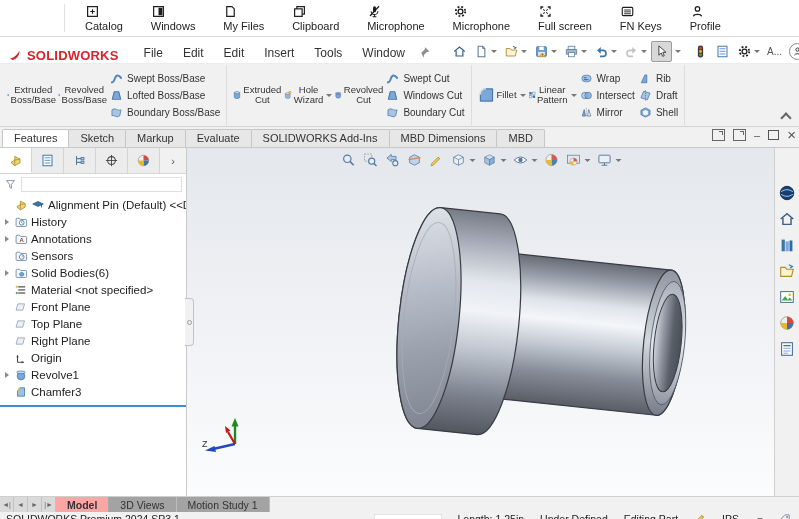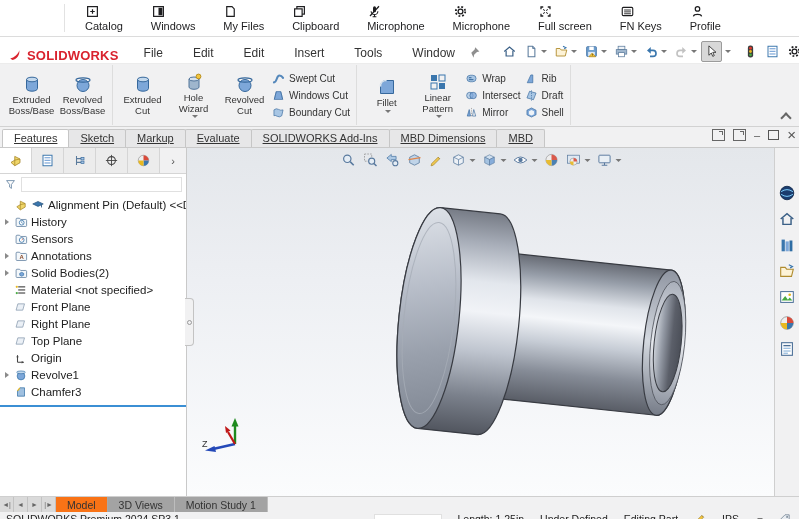--- a/index.html
+++ b/index.html
@@ -12,47 +12,47 @@
   .osbar{height:36px;background:#fff;border-bottom:1px solid #dcdcdc;display:flex;align-items:center;}
   .osbar .lsep{width:1px;height:28px;background:#e2e2e2;margin-left:64px;}
   .os-items{flex:1;display:flex;justify-content:space-around;padding:0 64px 0 6px;}
   .ositem{display:flex;flex-direction:column;align-items:flex-start;gap:1px;font-size:11px;color:#1d1d1f;cursor:default;}
   .ositem svg{width:15px;height:15px;}
 
   
   .menubar{height:26px;background:#fff;display:flex;align-items:flex-end;border-bottom:1px solid #ececec;}
   .brand{display:flex;align-items:center;gap:4px;padding:0 16px 0 8px;}
   .brand-txt{font-size:13px;font-weight:700;color:#d9232e;letter-spacing:.2px;}
-  .menus{display:flex;gap:12px;font-size:12px;color:#333;}
+  .menus{display:flex;gap:2px;font-size:12px;color:#333;}
   .menu{padding:3px 9px;border-radius:2px;}
   .mtools{display:flex;align-items:center;gap:1px;margin-left:14px;}
   .mbtn{display:flex;align-items:center;padding:2px 2px;border:1px solid transparent;border-radius:2px;}
   .mbtn svg{width:15px;height:15px;}
   .mbtn.pressed{background:#d8d8d8;border-color:#9b9b9b;}
   .ddc{width:0;height:0;border-left:3px solid transparent;border-right:3px solid transparent;border-top:3px solid #777;margin-left:2px;}
   .more-lbl{font-size:10px;color:#555;padding:0 3px;}
   .g-min::before{content:"–";} .g-close::before{content:"×";font-size:15px;}
   .g-box{width:9px;height:8px;border:1px solid #555;}
   .g-user{width:15px;height:15px;border:1px solid #888;border-radius:50%;display:flex;align-items:center;justify-content:center;}
 
   
   .ribbon{height:60px;background:#f1f1f2;border-bottom:1px solid #d2d2d2;display:flex;align-items:stretch;padding:1px 2px;position:relative;}
   .rgroup{display:flex;align-items:center;padding:0 4px;}
   .rgroup+.rgroup{border-left:1px solid #dddddd;}
-  .bigbtn{width:49px;display:flex;flex-direction:column;align-items:center;gap:1px;font-size:9.5px;line-height:1.1;text-align:center;color:#333;padding:2px 0;border:1px solid transparent;border-radius:2px;}
+  .bigbtn{width:49px;display:flex;flex-direction:row;align-items:center;gap:1px;font-size:9.5px;line-height:1.1;text-align:center;color:#333;padding:2px 0;border:1px solid transparent;border-radius:2px;}
   .bigbtn svg{width:20px;height:20px;}
   .stack{display:flex;flex-direction:column;justify-content:center;gap:4px;padding:0 2px;}
   .sbtn{display:flex;align-items:center;gap:4px;font-size:10px;color:#333;white-space:nowrap;}
   .sbtn svg{width:13px;height:13px;flex:none;}
   .rcaret{position:absolute;right:10px;bottom:6px;width:8px;height:8px;}
   .rcaret::before{content:"";position:absolute;left:1px;top:2px;width:6px;height:6px;border-left:2px solid #666;border-top:2px solid #666;transform:rotate(45deg);}
 
   
   .tabrow{height:20px;background:#f1f1f2;display:flex;align-items:flex-end;padding-left:2px;position:relative;border-bottom:1px solid #c9c9c9;}
-  .dtab{font-size:11px;color:#333;padding:2px 11px 3px;border:1px solid #c6c6c6;border-bottom:none;background:#e7e7e8;margin-right:-1px;border-radius:2px 2px 0 0;text-decoration:underline;}
+  .dtab{font-size:11px;color:#333;padding:2px 11px 3px;border:1px solid #c6c6c6;border-bottom:none;background:#e7e7e8;margin-right:-1px;border-radius:2px 2px 0 0;}
   .dtab.active{background:#fff;position:relative;z-index:2;}
   .docctl{position:absolute;right:3px;top:2px;display:flex;align-items:center;gap:8px;}
   .docctl .dicon{width:11px;height:10px;border:1px solid #666;position:relative;}
   .docctl .dicon::after{content:"";position:absolute;right:1px;top:1px;width:3px;height:3px;border-right:1px solid #666;border-top:1px solid #666;}
   .docctl .t{color:#555;font-size:11px;line-height:10px;}
 
   
   .main{display:flex;height:348px;}
 
   
@@ -83,21 +83,21 @@
   .triad{position:absolute;left:14px;bottom:26px;}
 
   
   .taskpane{width:24px;background:#f1f1f2;border-left:1px solid #cfcfcf;display:flex;flex-direction:column;align-items:center;padding-top:36px;gap:8px;flex:none;}
   .tpbtn svg{width:18px;height:18px;}
 
   
   .bottomtabs{height:15px;background:#f1f1f2;border-top:1px solid #cfcfcf;display:flex;align-items:stretch;font-size:10.5px;}
   .navbtn{width:13px;display:flex;align-items:center;justify-content:center;background:#dadada;border-right:1px solid #c2c2c2;color:#666;font-size:7px;}
   .btab{padding:0 11px;display:flex;align-items:center;background:#a3a3a3;border-right:1px solid #bdbdbd;color:#333;}
-  .btab.active{background:#f97316;font-weight:400;border-right:1px solid #a8a8a8;}
+  .btab.active{background:#fca5a5;font-weight:700;border-right:1px solid #a8a8a8;}
 
   
   .statusbar{height:14px;background:#f1f1f2;display:flex;align-items:center;font-size:10.5px;color:#222;padding:0 6px;}
   .sb-left{flex:1;}
   .sb-right{display:flex;align-items:center;gap:16px;margin-right:2px;}
   .sb-msg{width:66px;height:9px;background:#fff;border:1px solid #e0e0e0;}
   .sb-right svg{width:12px;height:12px;}
 </style>
 </head>
 <body>
@@ -573,20 +573,40 @@
           <use href="#sy-cyl"></use>
         </svg>
         <span>Extruded Boss/Base</span>
       </div>
     <div class="bigbtn">
         <svg>
           <use href="#sy-rev"></use>
         </svg>
         <span>Revolved Boss/Base</span>
       </div>
+    <div class="stack">
+      <div class="sbtn">
+          <svg>
+            <use href="#sy-swept"></use>
+          </svg>
+          <span>Swept Boss/Base</span>
+        </div>
+      <div class="sbtn">
+          <svg>
+            <use href="#sy-loft"></use>
+          </svg>
+          <span>Lofted Boss/Base</span>
+        </div>
+      <div class="sbtn">
+          <svg>
+            <use href="#sy-bound"></use>
+          </svg>
+          <span>Boundary Boss/Base</span>
+        </div>
+    </div>
   </div>
   <div class="rgroup">
     <div class="bigbtn">
         <svg>
           <use href="#sy-cyl"></use>
         </svg>
         <span>Extruded Cut</span>
       </div>
     <div class="bigbtn">
         <svg>
@@ -752,71 +772,71 @@
       <div class="trow">
         <span class="tw">
             <i class="xarrow"></i>
           </span>
         <svg>
             <use href="#sy-fol-clock"></use>
           </svg>
         <span>History</span>
       </div>
       <div class="trow">
-        <span class="tw"></span>
-        <svg>
-            <use href="#sy-fol-gauge"></use>
-          </svg>
-        <span>Sensors</span>
-      </div>
-      <div class="trow">
         <span class="tw">
             <i class="xarrow"></i>
           </span>
         <svg>
             <use href="#sy-fol-a"></use>
           </svg>
         <span>Annotations</span>
       </div>
       <div class="trow">
+        <span class="tw"></span>
+        <svg>
+            <use href="#sy-fol-gauge"></use>
+          </svg>
+        <span>Sensors</span>
+      </div>
+      <div class="trow">
         <span class="tw">
             <i class="xarrow"></i>
           </span>
         <svg>
             <use href="#sy-fol-cube"></use>
           </svg>
-        <span>Solid Bodies(2)</span>
+        <span>Solid Bodies(6)</span>
       </div>
       <div class="trow">
         <span class="tw"></span>
         <svg>
             <use href="#sy-material"></use>
           </svg>
         <span>Material &lt;not specified&gt;</span>
       </div>
       <div class="trow">
         <span class="tw"></span>
         <svg>
             <use href="#sy-plane"></use>
           </svg>
         <span>Front Plane</span>
       </div>
       <div class="trow">
         <span class="tw"></span>
         <svg>
             <use href="#sy-plane"></use>
           </svg>
+        <span>Top Plane</span>
+      </div>
+      <div class="trow">
+        <span class="tw"></span>
+        <svg>
+            <use href="#sy-plane"></use>
+          </svg>
         <span>Right Plane</span>
-      </div>
-      <div class="trow">
-        <span class="tw"></span>
-        <svg>
-            <use href="#sy-plane"></use>
-          </svg>
-        <span>Top Plane</span>
       </div>
       <div class="trow">
         <span class="tw"></span>
         <svg>
             <use href="#sy-origin"></use>
           </svg>
         <span>Origin</span>
       </div>
       <div class="trow">
         <span class="tw">

